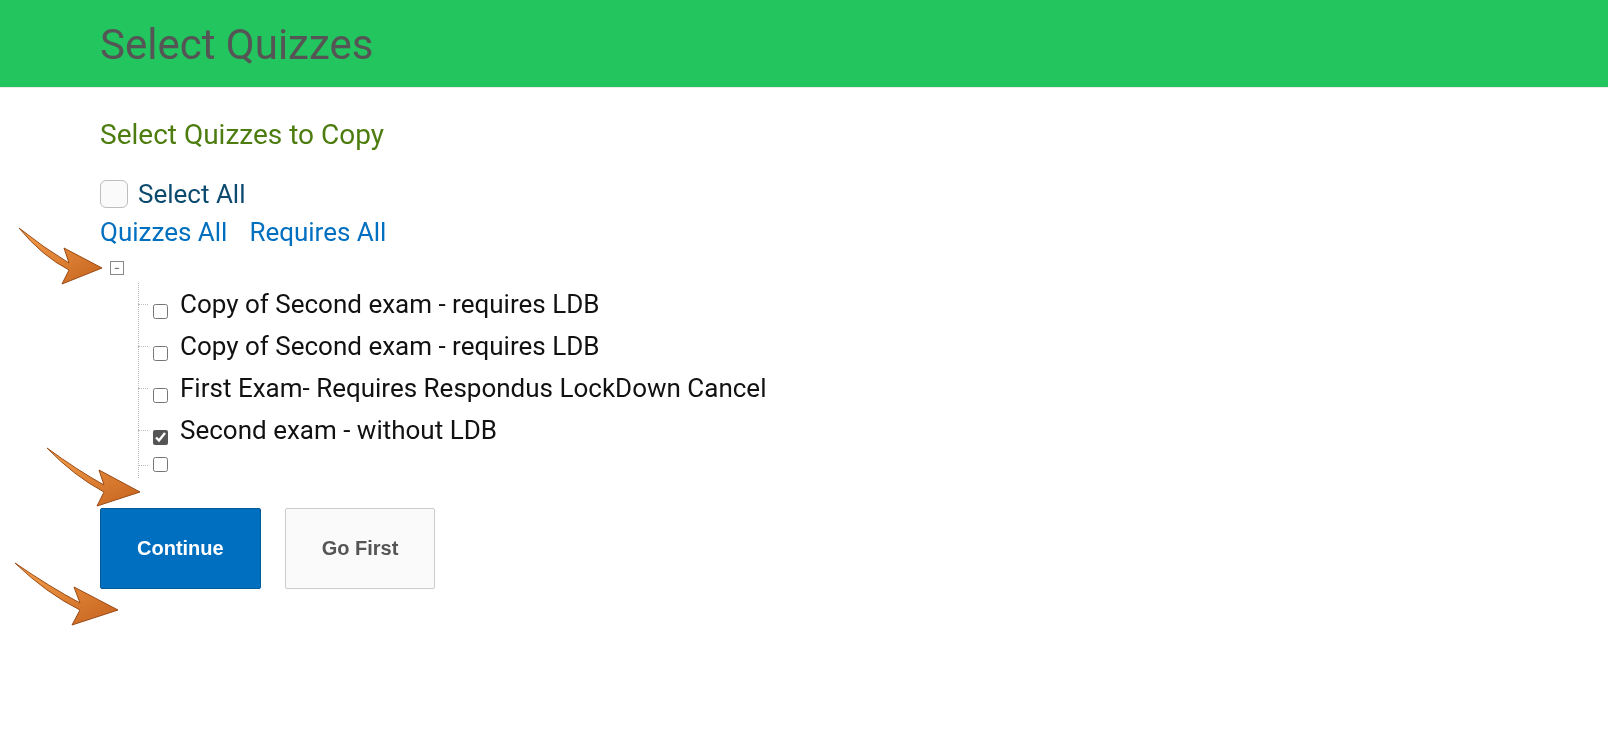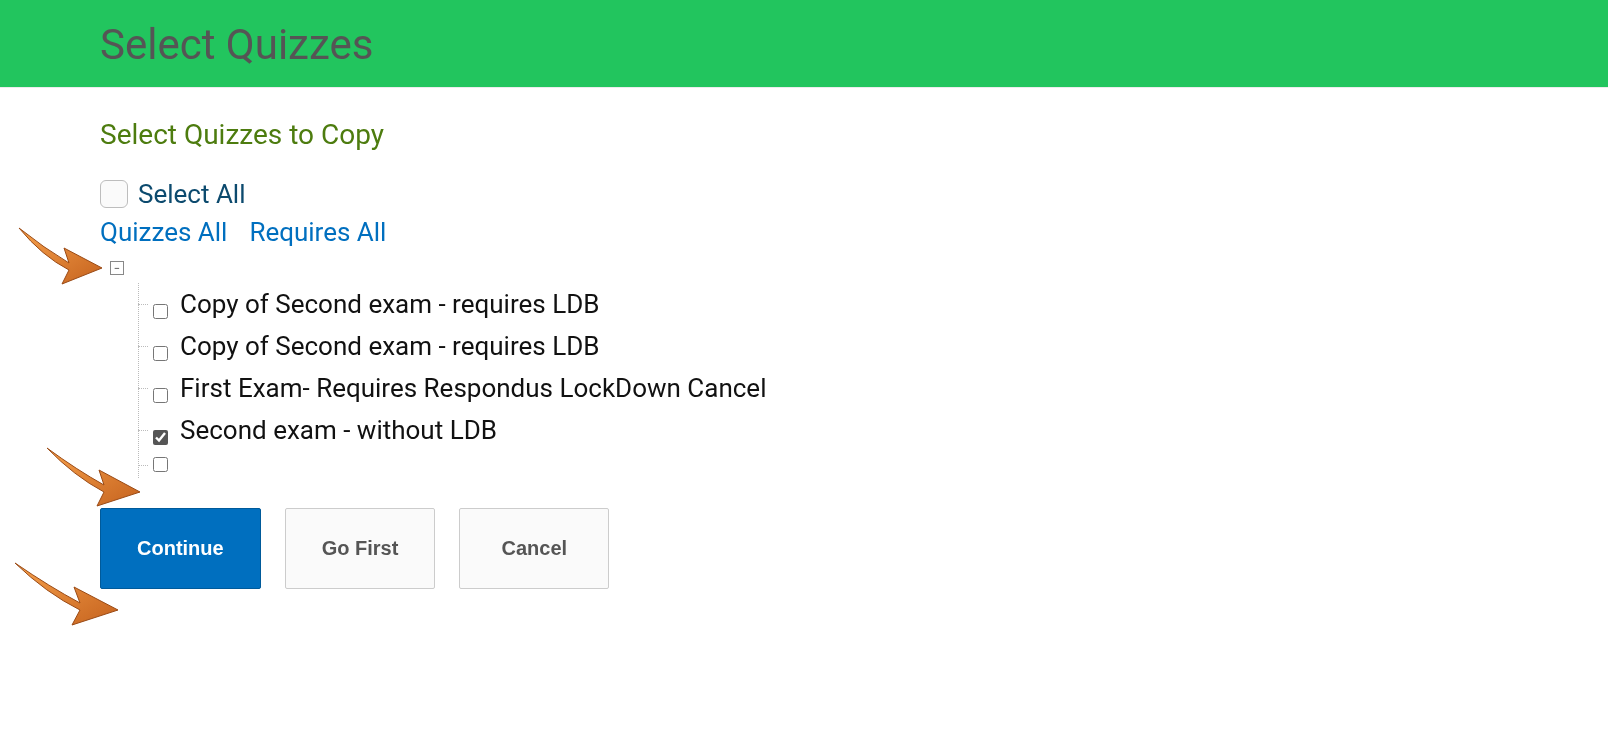--- a/index.html
+++ b/index.html
@@ -188,21 +188,20 @@
       </div>
       <div class="quiz-item">
         <input type="checkbox" class="small-checkbox" style="">
       </div>
     </div>
   </div>
 
   <div class="button-row">
     <button class="btn btn-primary">Continue</button>
     <button class="btn btn-secondary">Go First</button>
-    <button class="btn btn-secondary">Cancel</button>
   </div>
 </div>
 
 <div class="arrow" style="left:14px; top:218px;">
   <svg width="90" height="70" viewBox="0 0 90 70">
     <defs>
       <linearGradient id="g1" x1="0" y1="0" x2="1" y2="1">
         <stop offset="0" stop-color="#f7a14b"></stop>
         <stop offset="1" stop-color="#c5621e"></stop>
       </linearGradient>

